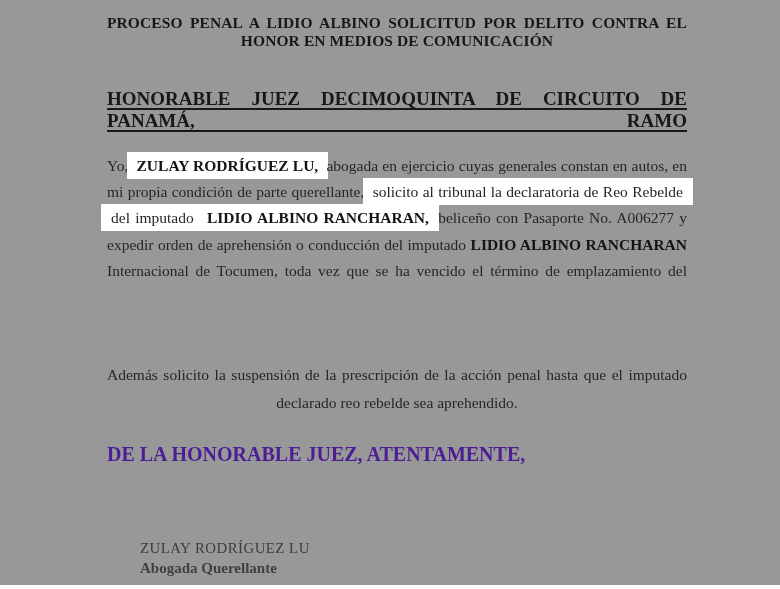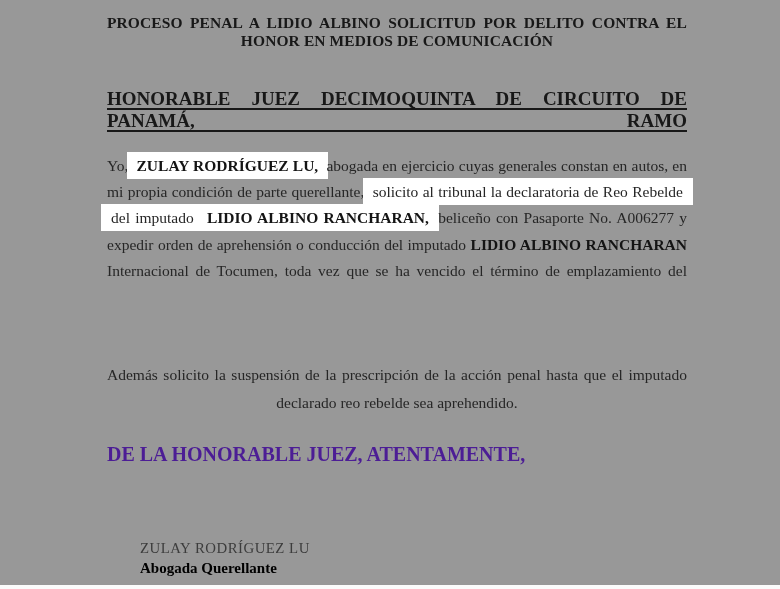--- a/index.html
+++ b/index.html
@@ -55,21 +55,21 @@
     color: #4c1d95;
   }
   .signature-block {
     position: absolute;
     left: 107px; width: 400px;
     top: 538px;
     line-height: 20px;
     margin-left: 33px;
   }
   .sig-name { font-size: 14.8px; color: #3c3c3c; letter-spacing: 0.5px; }
-  .sig-role { font-size: 15px; font-weight: bold; color: #000000; }
+  .sig-role { font-size: 15px; font-weight: bold; color: #404040; }
   .bottom-strip {
     position: absolute;
     left: 0; right: 0; bottom: 0;
     height: 4px;
     background: #fbfbfb;
   }
 </style>
 </head>
 <body style="background: rgb(152, 152, 152);">
 

